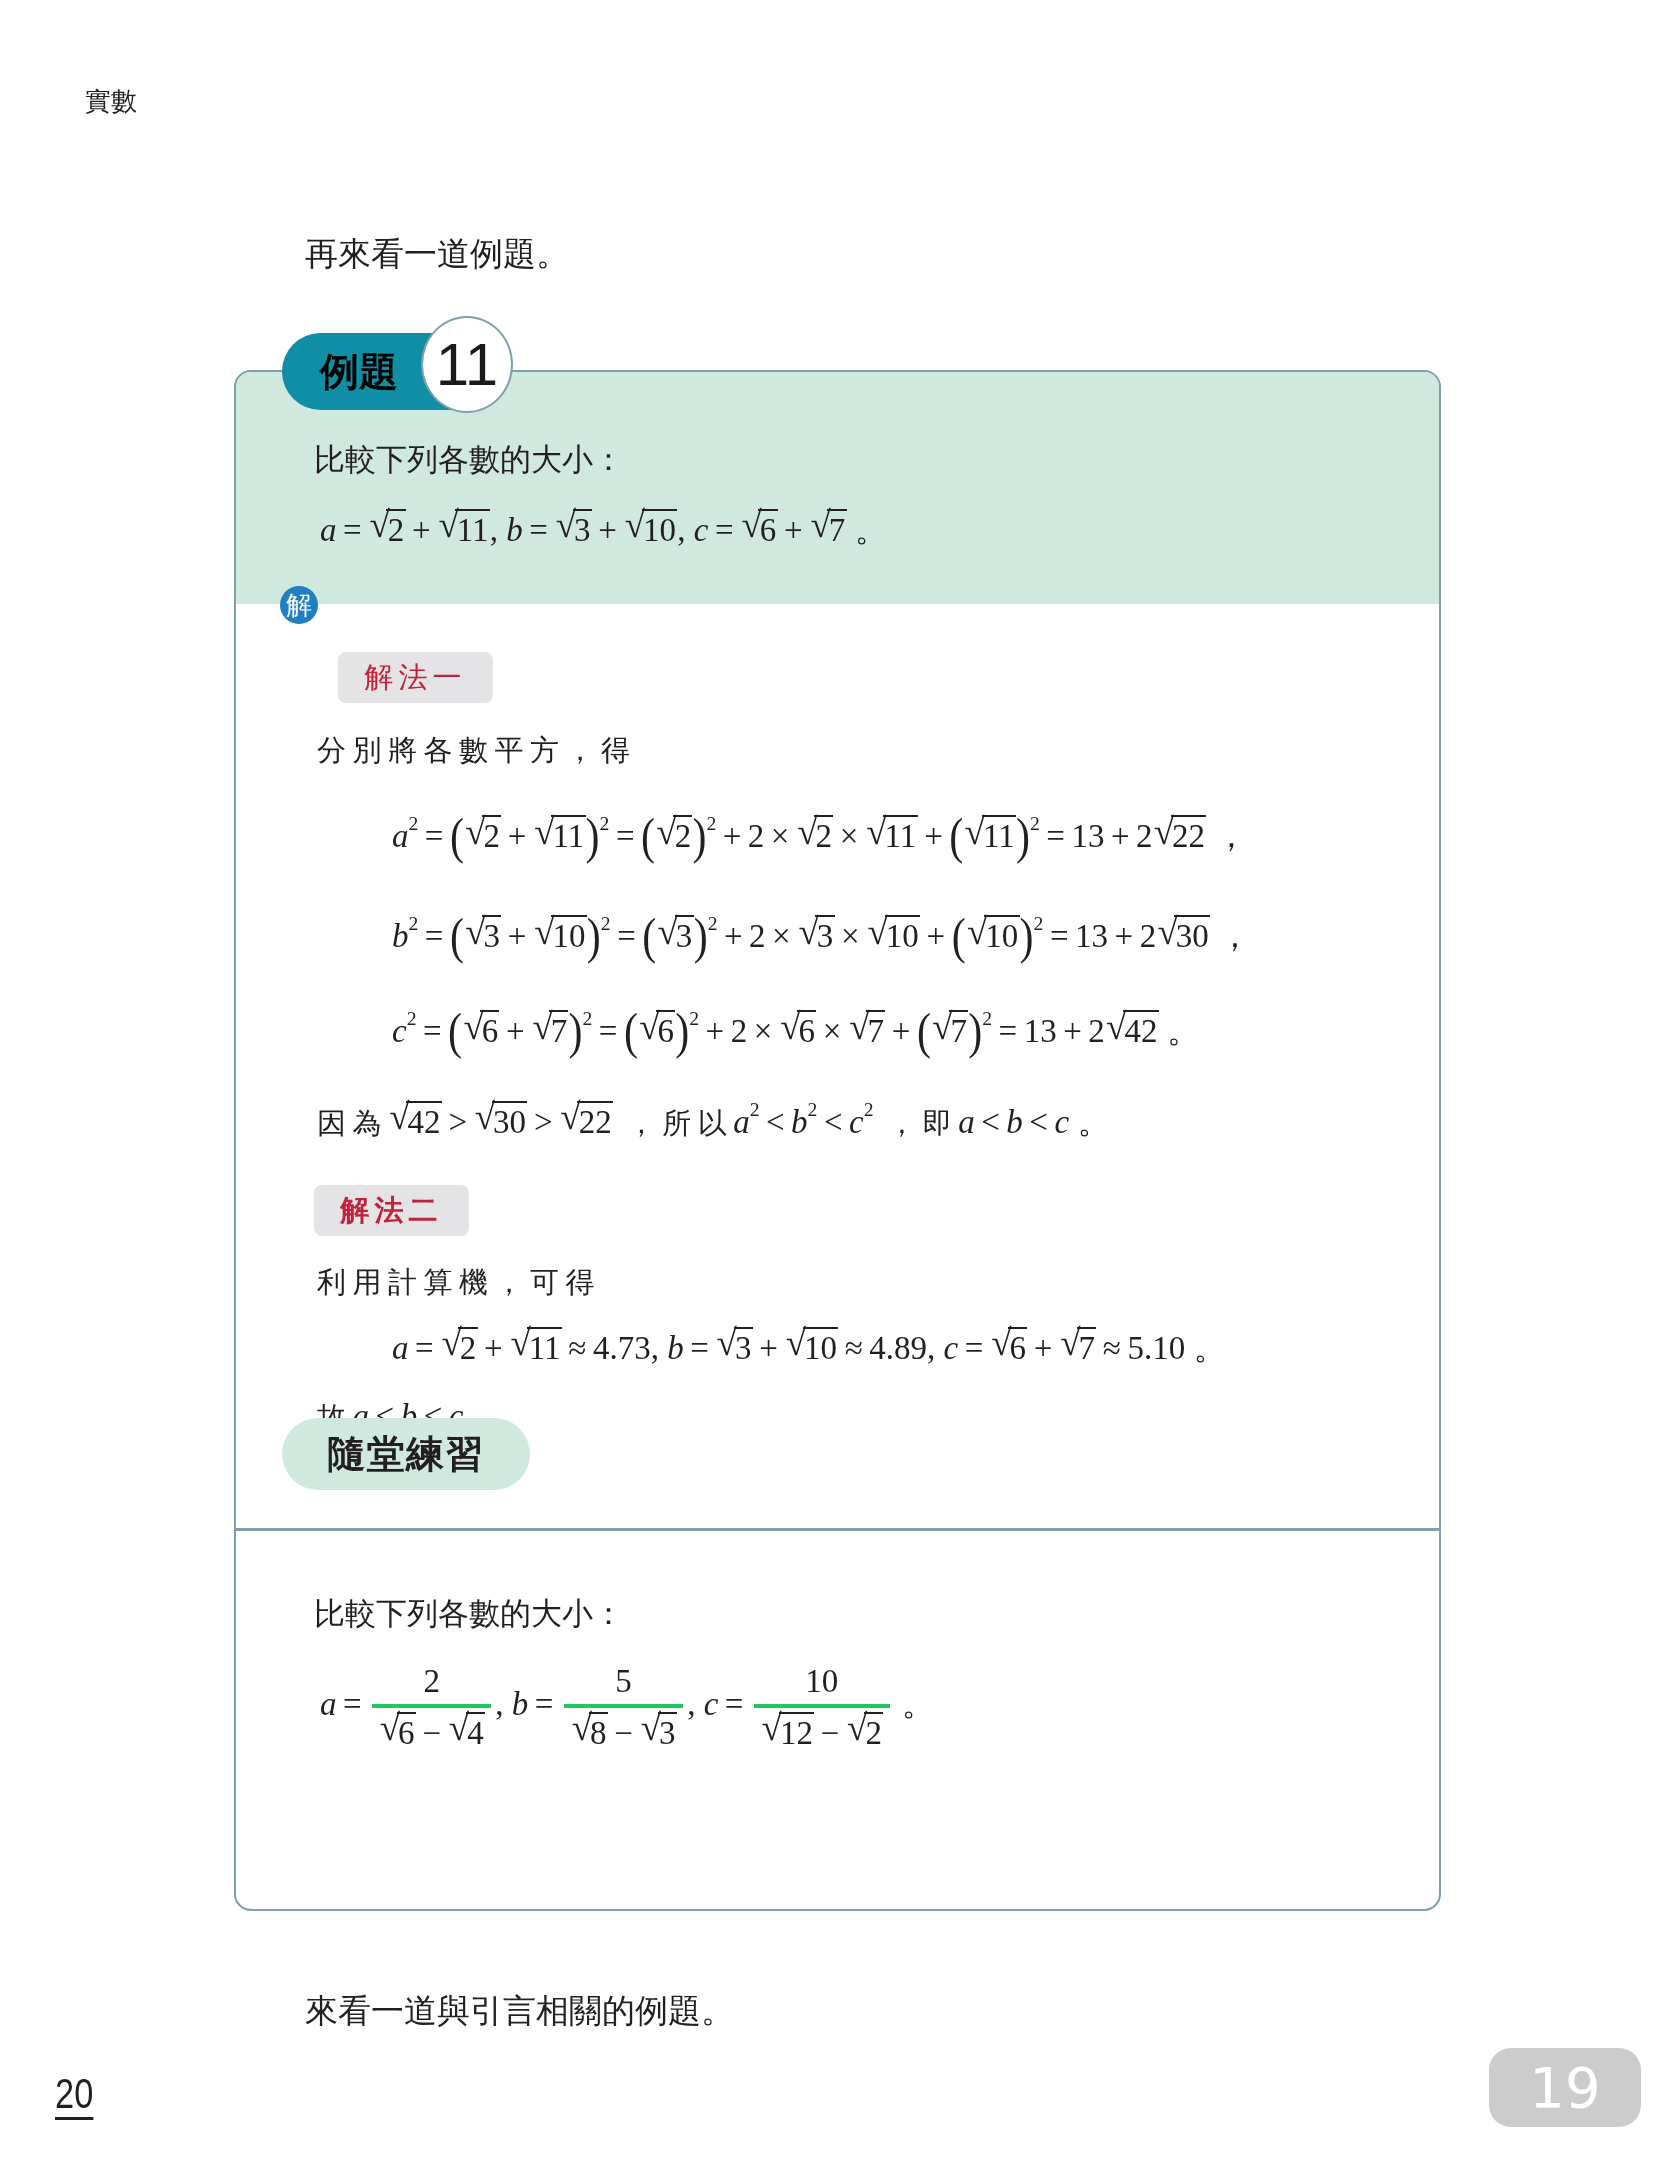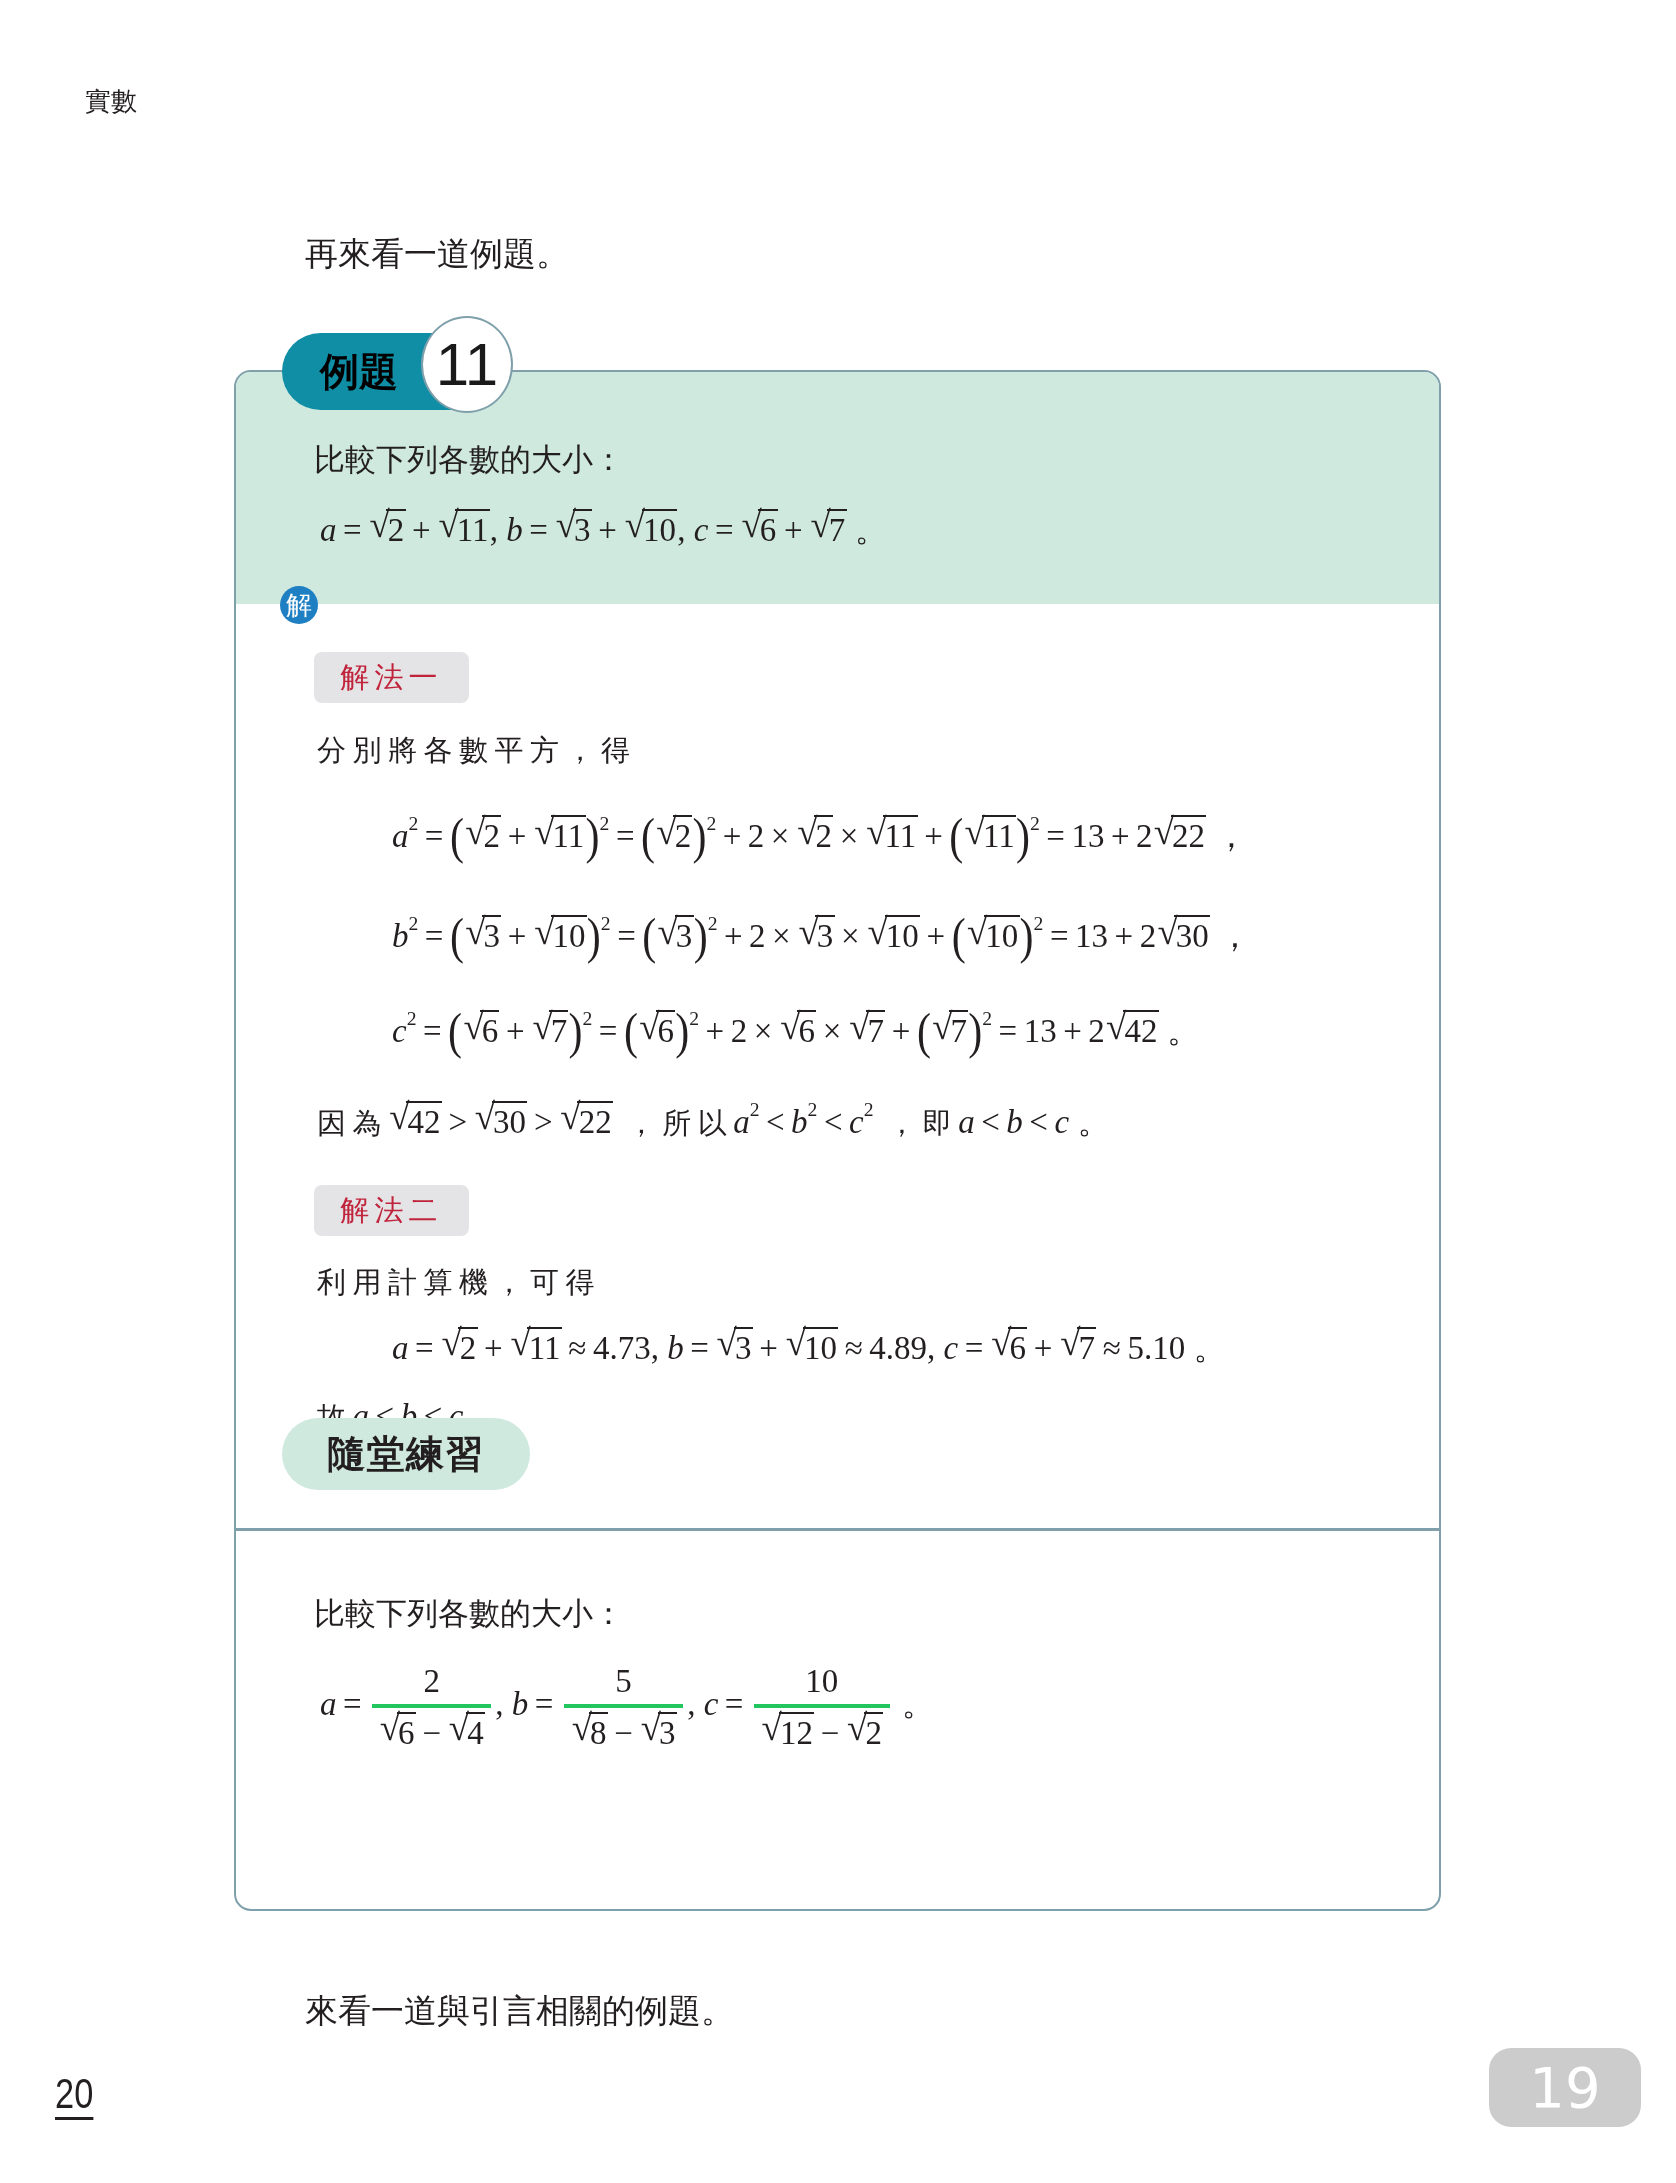--- a/index.html
+++ b/index.html
@@ -54,28 +54,28 @@
 </div>
 
 <div class="tag">例題</div>
 <div class="num-circle">11</div>
 
 <div class="abs lead" style="left:314px;top:439px;font-size:31px;">比較下列各數的大小：</div>
 <div class="abs math" style="left:320px;top:508px;"><i>a</i><span class="op">=</span><span class="sq"><span class="rad">2</span></span><span class="op">+</span><span class="sq"><span class="rad">11</span></span><span>, </span><i>b</i><span class="op">=</span><span class="sq"><span class="rad">3</span></span><span class="op">+</span><span class="sq"><span class="rad">10</span></span><span>, </span><i>c</i><span class="op">=</span><span class="sq"><span class="rad">6</span></span><span class="op">+</span><span class="sq"><span class="rad">7</span></span><span> 。</span></div>
 
 <div class="jie">解</div>
 
-<div class="method" style="top:652px;">解法一</div>
+<div class="method" style="top:652px;margin-left:24px;">解法一</div>
 <div class="abs cn" style="left:317px;top:731px;">分別將各數平方，得</div>
 <div class="abs math" style="left:392px;top:812px;"><i>a</i><sup>2</sup><span class="op">=</span><span class="paren">(</span><span class="sq"><span class="rad">2</span></span><span class="op">+</span><span class="sq"><span class="rad">11</span></span><span class="paren">)</span><sup>2</sup><span class="op">=</span><span class="paren">(</span><span class="sq"><span class="rad">2</span></span><span class="paren">)</span><sup>2</sup><span class="op">+</span><span>2</span><span class="op">×</span><span class="sq"><span class="rad">2</span></span><span class="op">×</span><span class="sq"><span class="rad">11</span></span><span class="op">+</span><span class="paren">(</span><span class="sq"><span class="rad">11</span></span><span class="paren">)</span><sup>2</sup><span class="op">=</span><span>13</span><span class="op">+</span><span>2</span><span class="sq"><span class="rad">22</span></span><span> ，</span></div>
 <div class="abs math" style="left:392px;top:912px;"><i>b</i><sup>2</sup><span class="op">=</span><span class="paren">(</span><span class="sq"><span class="rad">3</span></span><span class="op">+</span><span class="sq"><span class="rad">10</span></span><span class="paren">)</span><sup>2</sup><span class="op">=</span><span class="paren">(</span><span class="sq"><span class="rad">3</span></span><span class="paren">)</span><sup>2</sup><span class="op">+</span><span>2</span><span class="op">×</span><span class="sq"><span class="rad">3</span></span><span class="op">×</span><span class="sq"><span class="rad">10</span></span><span class="op">+</span><span class="paren">(</span><span class="sq"><span class="rad">10</span></span><span class="paren">)</span><sup>2</sup><span class="op">=</span><span>13</span><span class="op">+</span><span>2</span><span class="sq"><span class="rad">30</span></span><span> ，</span></div>
 <div class="abs math" style="left:392px;top:1007px;"><i>c</i><sup>2</sup><span class="op">=</span><span class="paren">(</span><span class="sq"><span class="rad">6</span></span><span class="op">+</span><span class="sq"><span class="rad">7</span></span><span class="paren">)</span><sup>2</sup><span class="op">=</span><span class="paren">(</span><span class="sq"><span class="rad">6</span></span><span class="paren">)</span><sup>2</sup><span class="op">+</span><span>2</span><span class="op">×</span><span class="sq"><span class="rad">6</span></span><span class="op">×</span><span class="sq"><span class="rad">7</span></span><span class="op">+</span><span class="paren">(</span><span class="sq"><span class="rad">7</span></span><span class="paren">)</span><sup>2</sup><span class="op">=</span><span>13</span><span class="op">+</span><span>2</span><span class="sq"><span class="rad">42</span></span><span> 。</span></div>
 <div class="abs math" style="left:317px;top:1100px;"><span class="cn">因為</span><span class="sq"><span class="rad">42</span></span><span class="op">&gt;</span><span class="sq"><span class="rad">30</span></span><span class="op">&gt;</span><span class="sq"><span class="rad">22</span></span><span class="cn"> ，所以</span><i>a</i><sup>2</sup><span class="op">&lt;</span><i>b</i><sup>2</sup><span class="op">&lt;</span><i>c</i><sup>2</sup><span class="cn"> ，即</span><i>a</i><span class="op">&lt;</span><i>b</i><span class="op">&lt;</span><i>c</i><span> 。</span></div>
 
-<div class="method" style="top:1185px;">解法二</div>
+<div class="method" style="top:1185px;font-weight:bold;">解法二</div>
 <div class="abs cn" style="left:317px;top:1263px;">利用計算機，可得</div>
 <div class="abs math" style="left:392px;top:1326px;"><i>a</i><span class="op">=</span><span class="sq"><span class="rad">2</span></span><span class="op">+</span><span class="sq"><span class="rad">11</span></span><span class="op">≈</span><span>4.73, </span><i>b</i><span class="op">=</span><span class="sq"><span class="rad">3</span></span><span class="op">+</span><span class="sq"><span class="rad">10</span></span><span class="op">≈</span><span>4.89, </span><i>c</i><span class="op">=</span><span class="sq"><span class="rad">6</span></span><span class="op">+</span><span class="sq"><span class="rad">7</span></span><span class="op">≈</span><span>5.10 。</span></div>
 <div class="abs math" style="left:317px;top:1394px;"><span class="cn">故</span><i>a</i><span class="op">&lt;</span><i>b</i><span class="op">&lt;</span><i>c</i><span> 。</span></div>
 
 <div class="pill">隨堂練習</div>
 <div class="abs lead" style="left:314px;top:1593px;font-size:31px;">比較下列各數的大小：</div>
 <div class="abs math" style="left:320px;top:1663px;"><i>a</i><span class="op">=</span><span class="frac">
       <span class="n">2</span>
       <span class="d"><span class="sq"><span class="rad">6</span></span><span class="op">−</span><span class="sq"><span class="rad">4</span></span></span>
     </span><span>, </span><i>b</i><span class="op">=</span><span class="frac">

